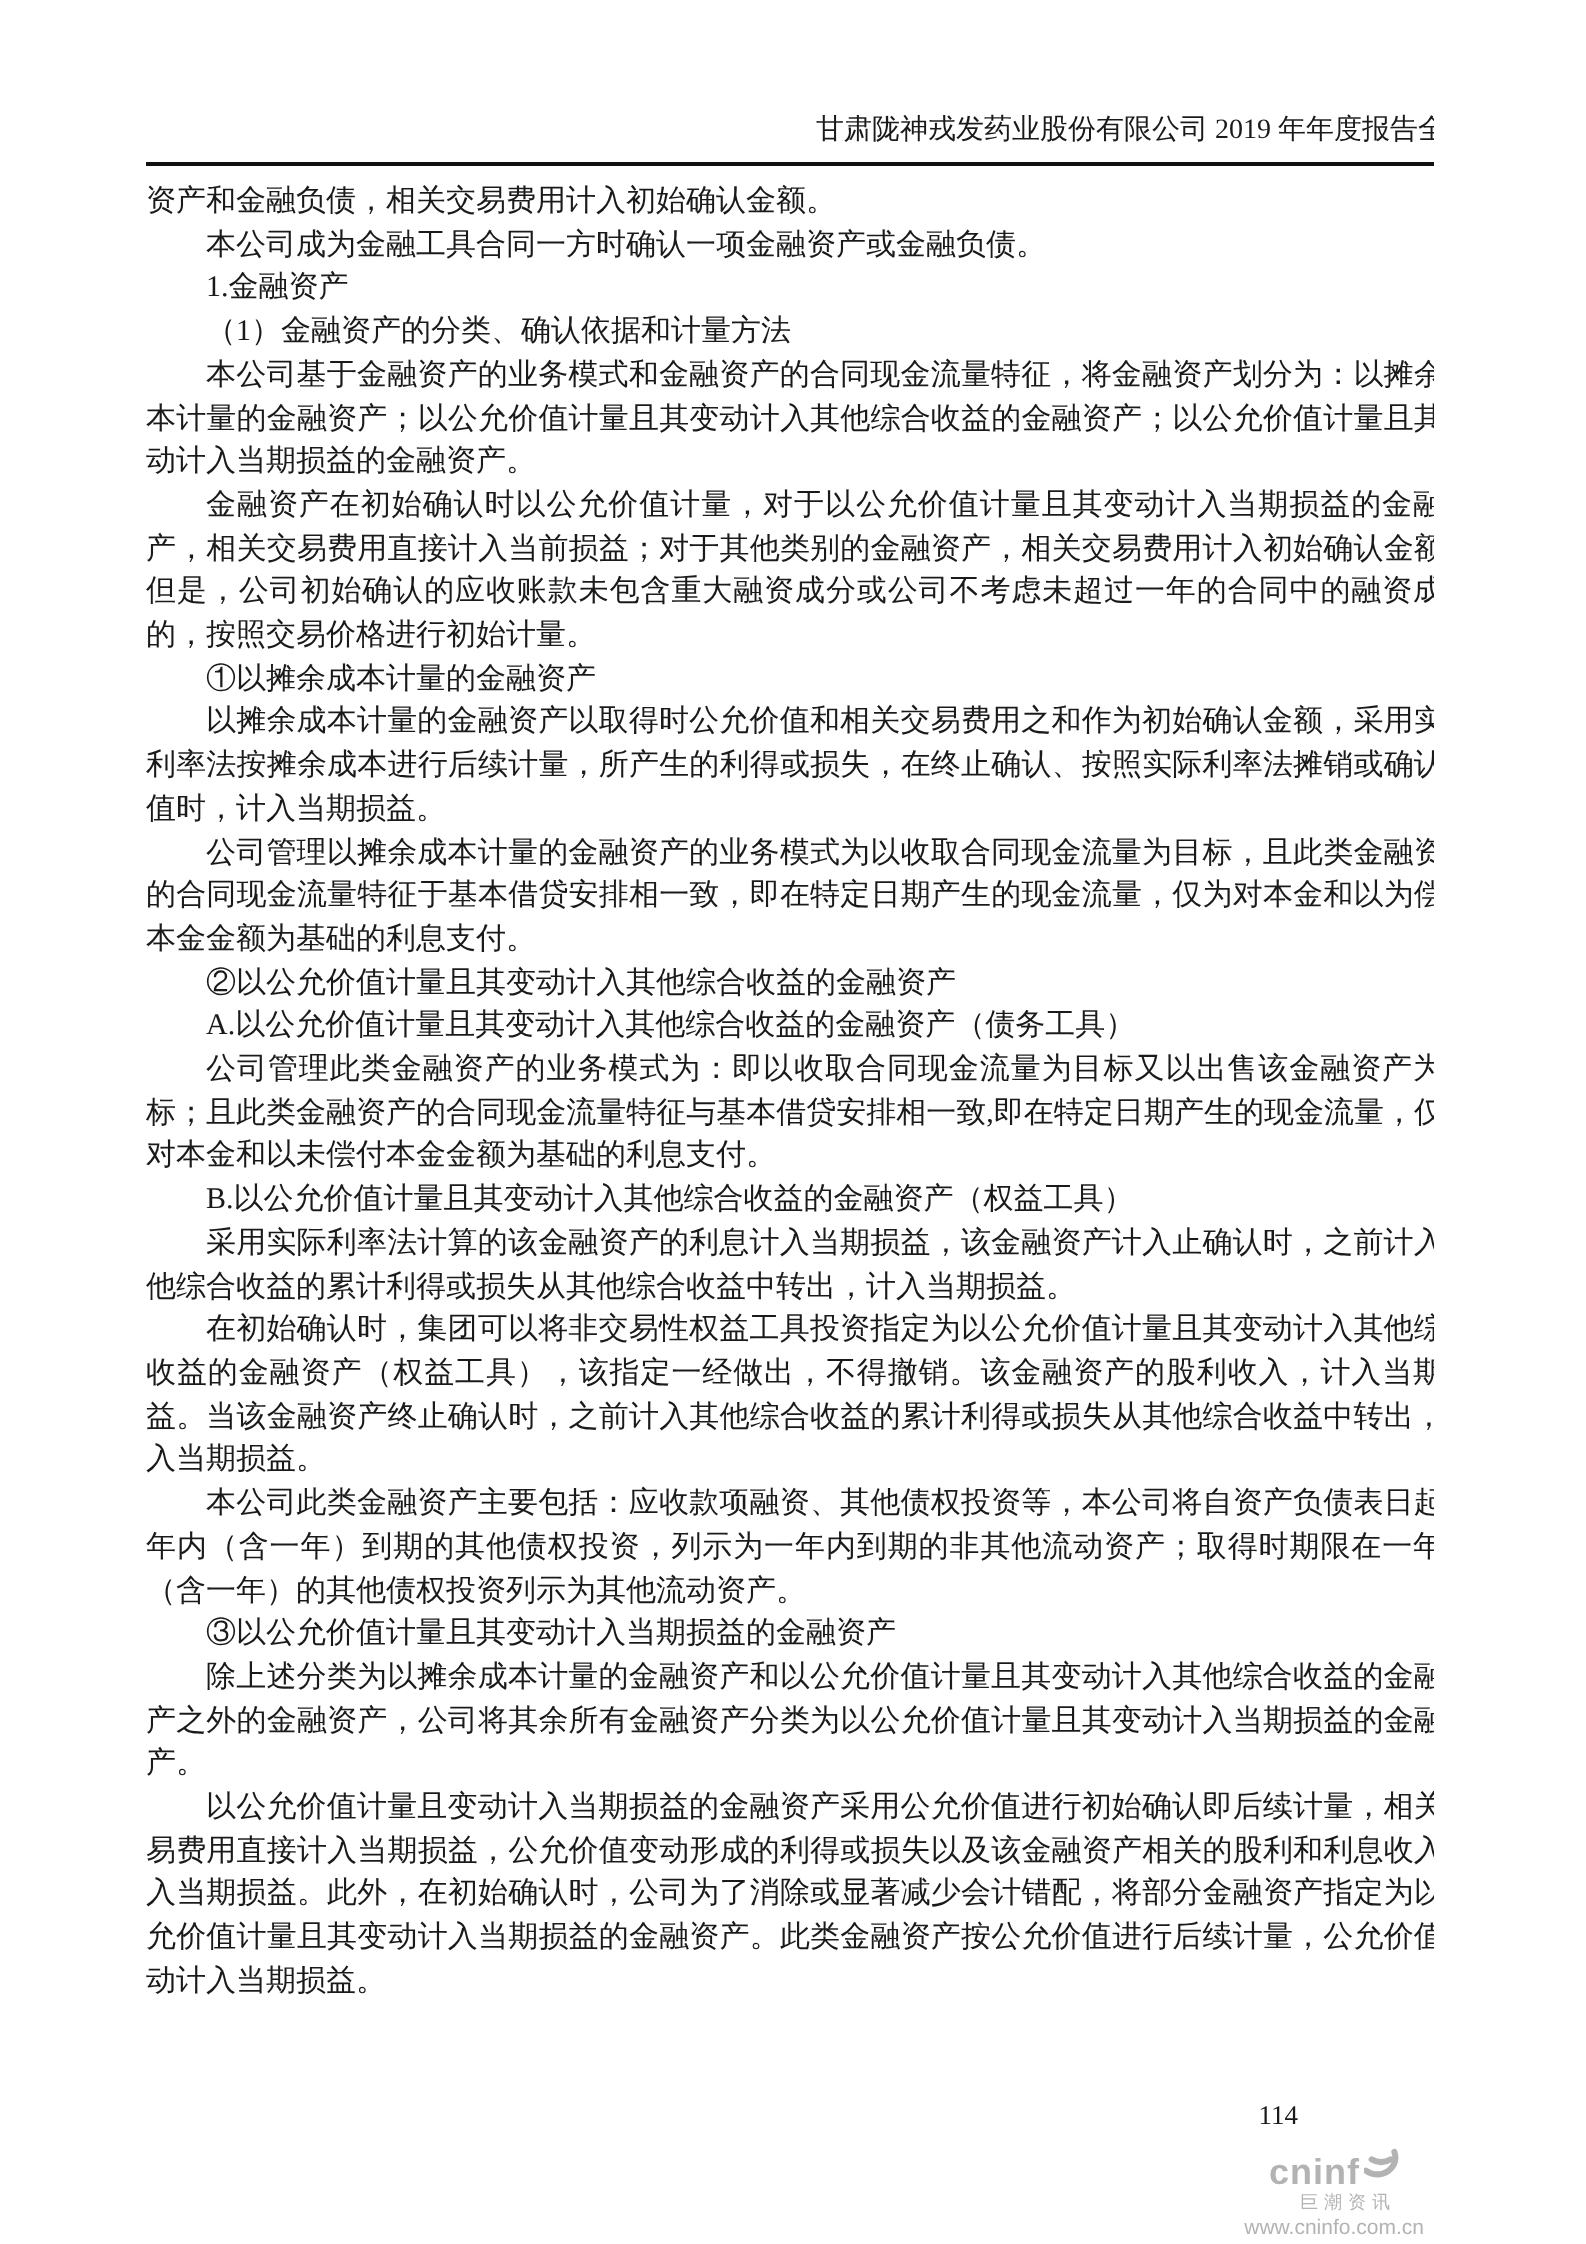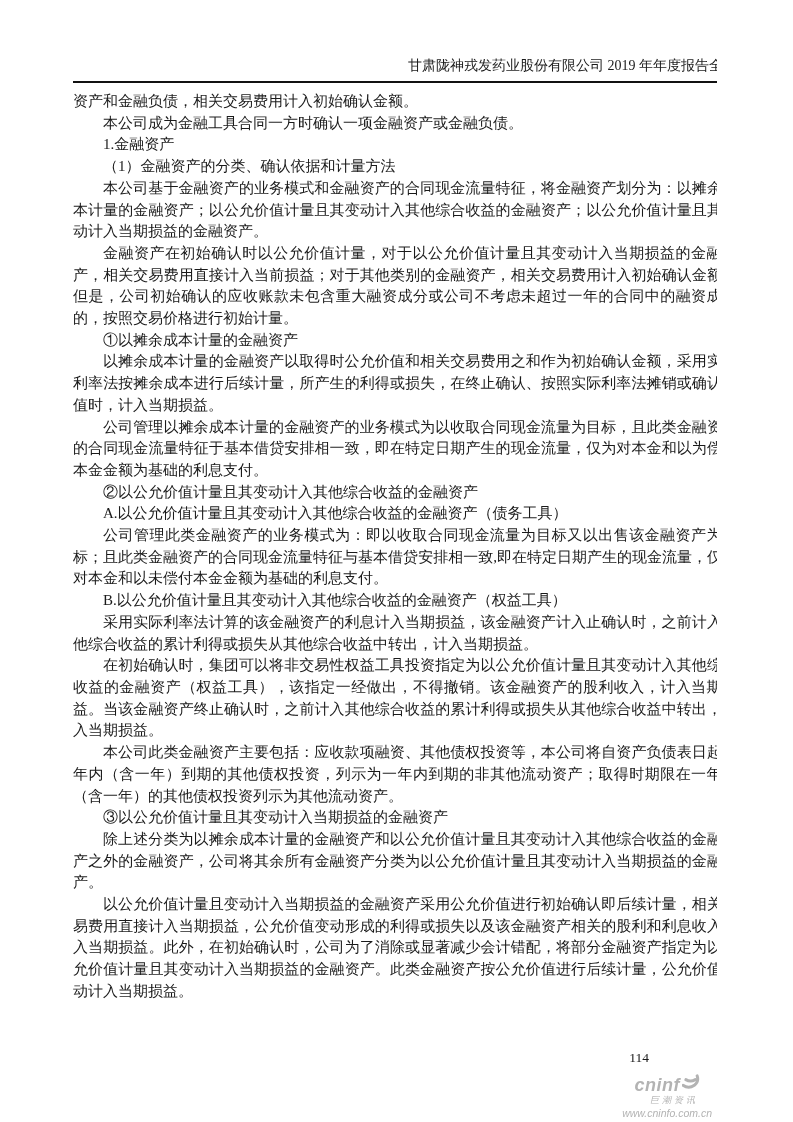--- a/index.html
+++ b/index.html
@@ -38,21 +38,20 @@
     top:1050px; right:68px;
     font-size:13.5px;
   }
   .watermark {
     position:absolute;
     right:5px; top:1074px;
     text-align:right;
     color:#b3b3b3;
     font-family:"Liberation Sans","DejaVu Sans",sans-serif;
     line-height:1;
-    font-style:italic;
   }
   .brand-row {
     display:flex; align-items:flex-end; justify-content:flex-end;
     margin-right:11px;
   }
   .brand {
     font-size:18px;
     font-weight:bold;
     letter-spacing:0.5px;
   }

